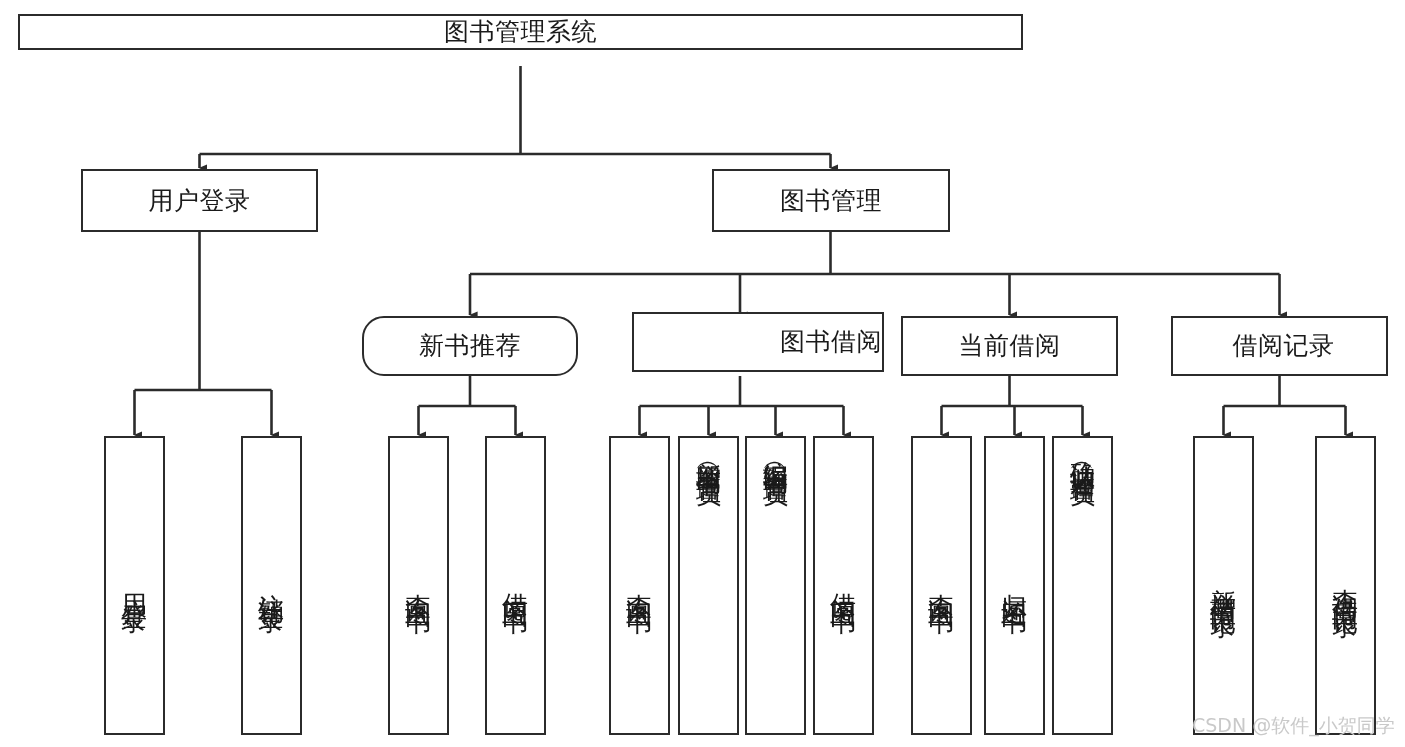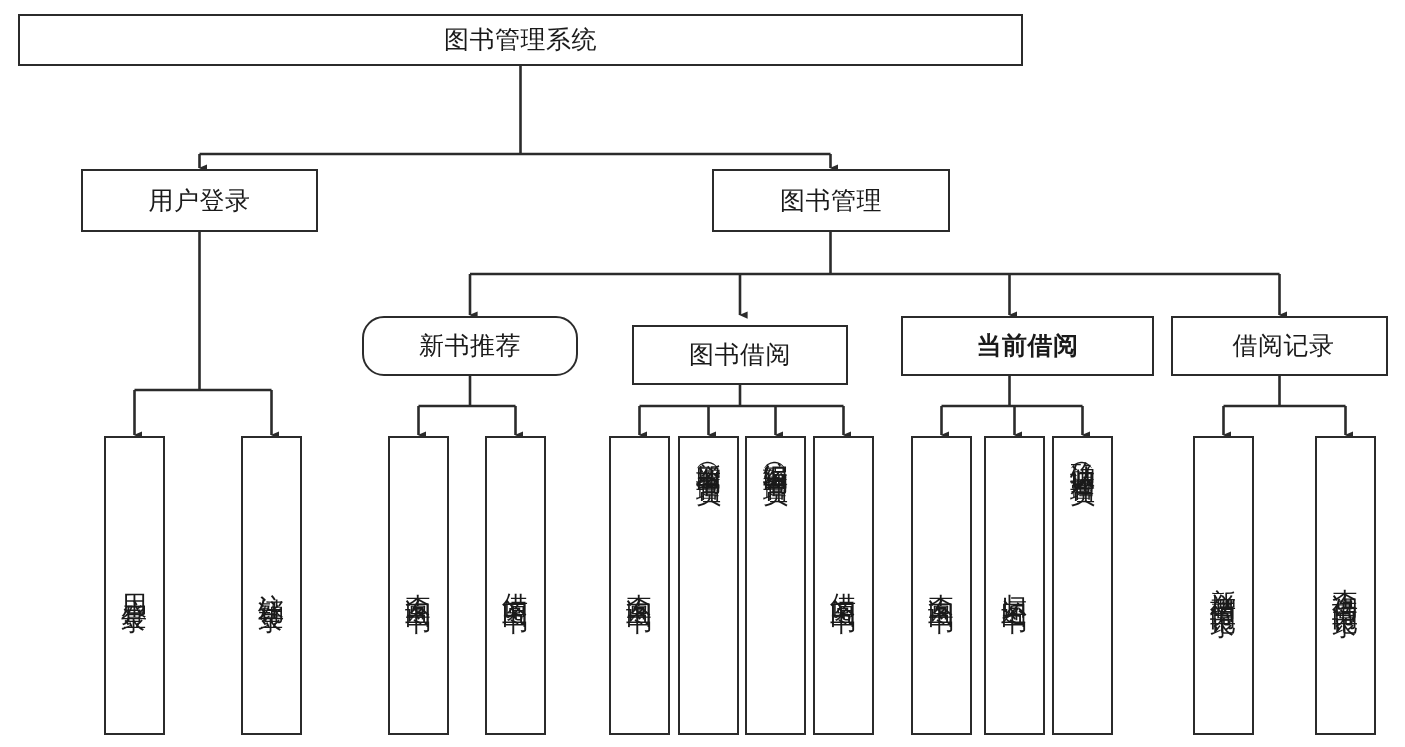--- a/index.html
+++ b/index.html
@@ -118,36 +118,36 @@
         <path d="M 1014.5 406 L 1014.5 435" marker-end="url(#arrowhead)"></path>
         <path d="M 1082.5 406 L 1082.5 435" marker-end="url(#arrowhead)"></path>
         <path d="M 1279.5 376 L 1279.5 406"></path>
         <path d="M 1223.5 406 L 1345.5 406"></path>
         <path d="M 1223.5 406 L 1223.5 435" marker-end="url(#arrowhead)"></path>
         <path d="M 1345.5 406 L 1345.5 435" marker-end="url(#arrowhead)"></path>
       </g>
   </svg>
 
   <div id="nodes-layer">
-      <div class="node root horizontal" style="left: 18px; top: 14px; width: 1005px; height: 52px;">
+      <div class="node root horizontal" style="left: 18px; top: 14px; width: 1005px; height: 36px;">
         <span class="label">图书管理系统</span>
       </div>
       <div class="node horizontal" style="left: 81px; top: 169px; width: 237px; height: 63px;">
         <span class="label">用户登录</span>
       </div>
       <div class="node horizontal" style="left: 712px; top: 169px; width: 238px; height: 63px;">
         <span class="label">图书管理</span>
       </div>
       <div class="node horizontal" style="left: 362px; top: 316px; width: 216px; height: 60px; border-radius: 22px;">
         <span class="label">新书推荐</span>
       </div>
-      <div class="node horizontal" style="left: 632px; top: 325px; width: 216px; height: 60px;">
+      <div class="node horizontal" style="left: 632px; top: 312px; width: 252px; height: 60px; justify-content: flex-end;">
         <span class="label">图书借阅</span>
       </div>
-      <div class="node horizontal" style="left: 901px; top: 316px; width: 253px; height: 60px; font-weight: bold;">
+      <div class="node horizontal" style="left: 901px; top: 316px; width: 217px; height: 60px;">
         <span class="label">当前借阅</span>
       </div>
       <div class="node horizontal" style="left: 1171px; top: 316px; width: 217px; height: 60px; padding-left: 8px;">
         <span class="label">借阅记录</span>
       </div>
       <div class="node vertical" style="left: 104px; top: 436px; width: 61px; height: 299px; padding-top: 135px;">
         <span class="label">用户登录</span>
       </div>
       <div class="node vertical" style="left: 241px; top: 436px; width: 61px; height: 299px; padding-top: 135px;">
         <span class="label">注销登录</span>
@@ -180,14 +180,15 @@
         <span class="label">确认归还（管理员）</span>
       </div>
       <div class="node vertical" style="left: 1193px; top: 436px; width: 61px; height: 299px; padding-top: 130px;">
         <span class="label">新增借阅记录</span>
       </div>
       <div class="node vertical" style="left: 1315px; top: 436px; width: 61px; height: 299px; padding-top: 130px;">
         <span class="label">查询借阅记录</span>
       </div>
     </div>
 
+  <div class="watermark" style="left: 1192px; top: 713px;">CSDN @软件_小贺同学</div>
 
 </div>
 
 </body></html>

